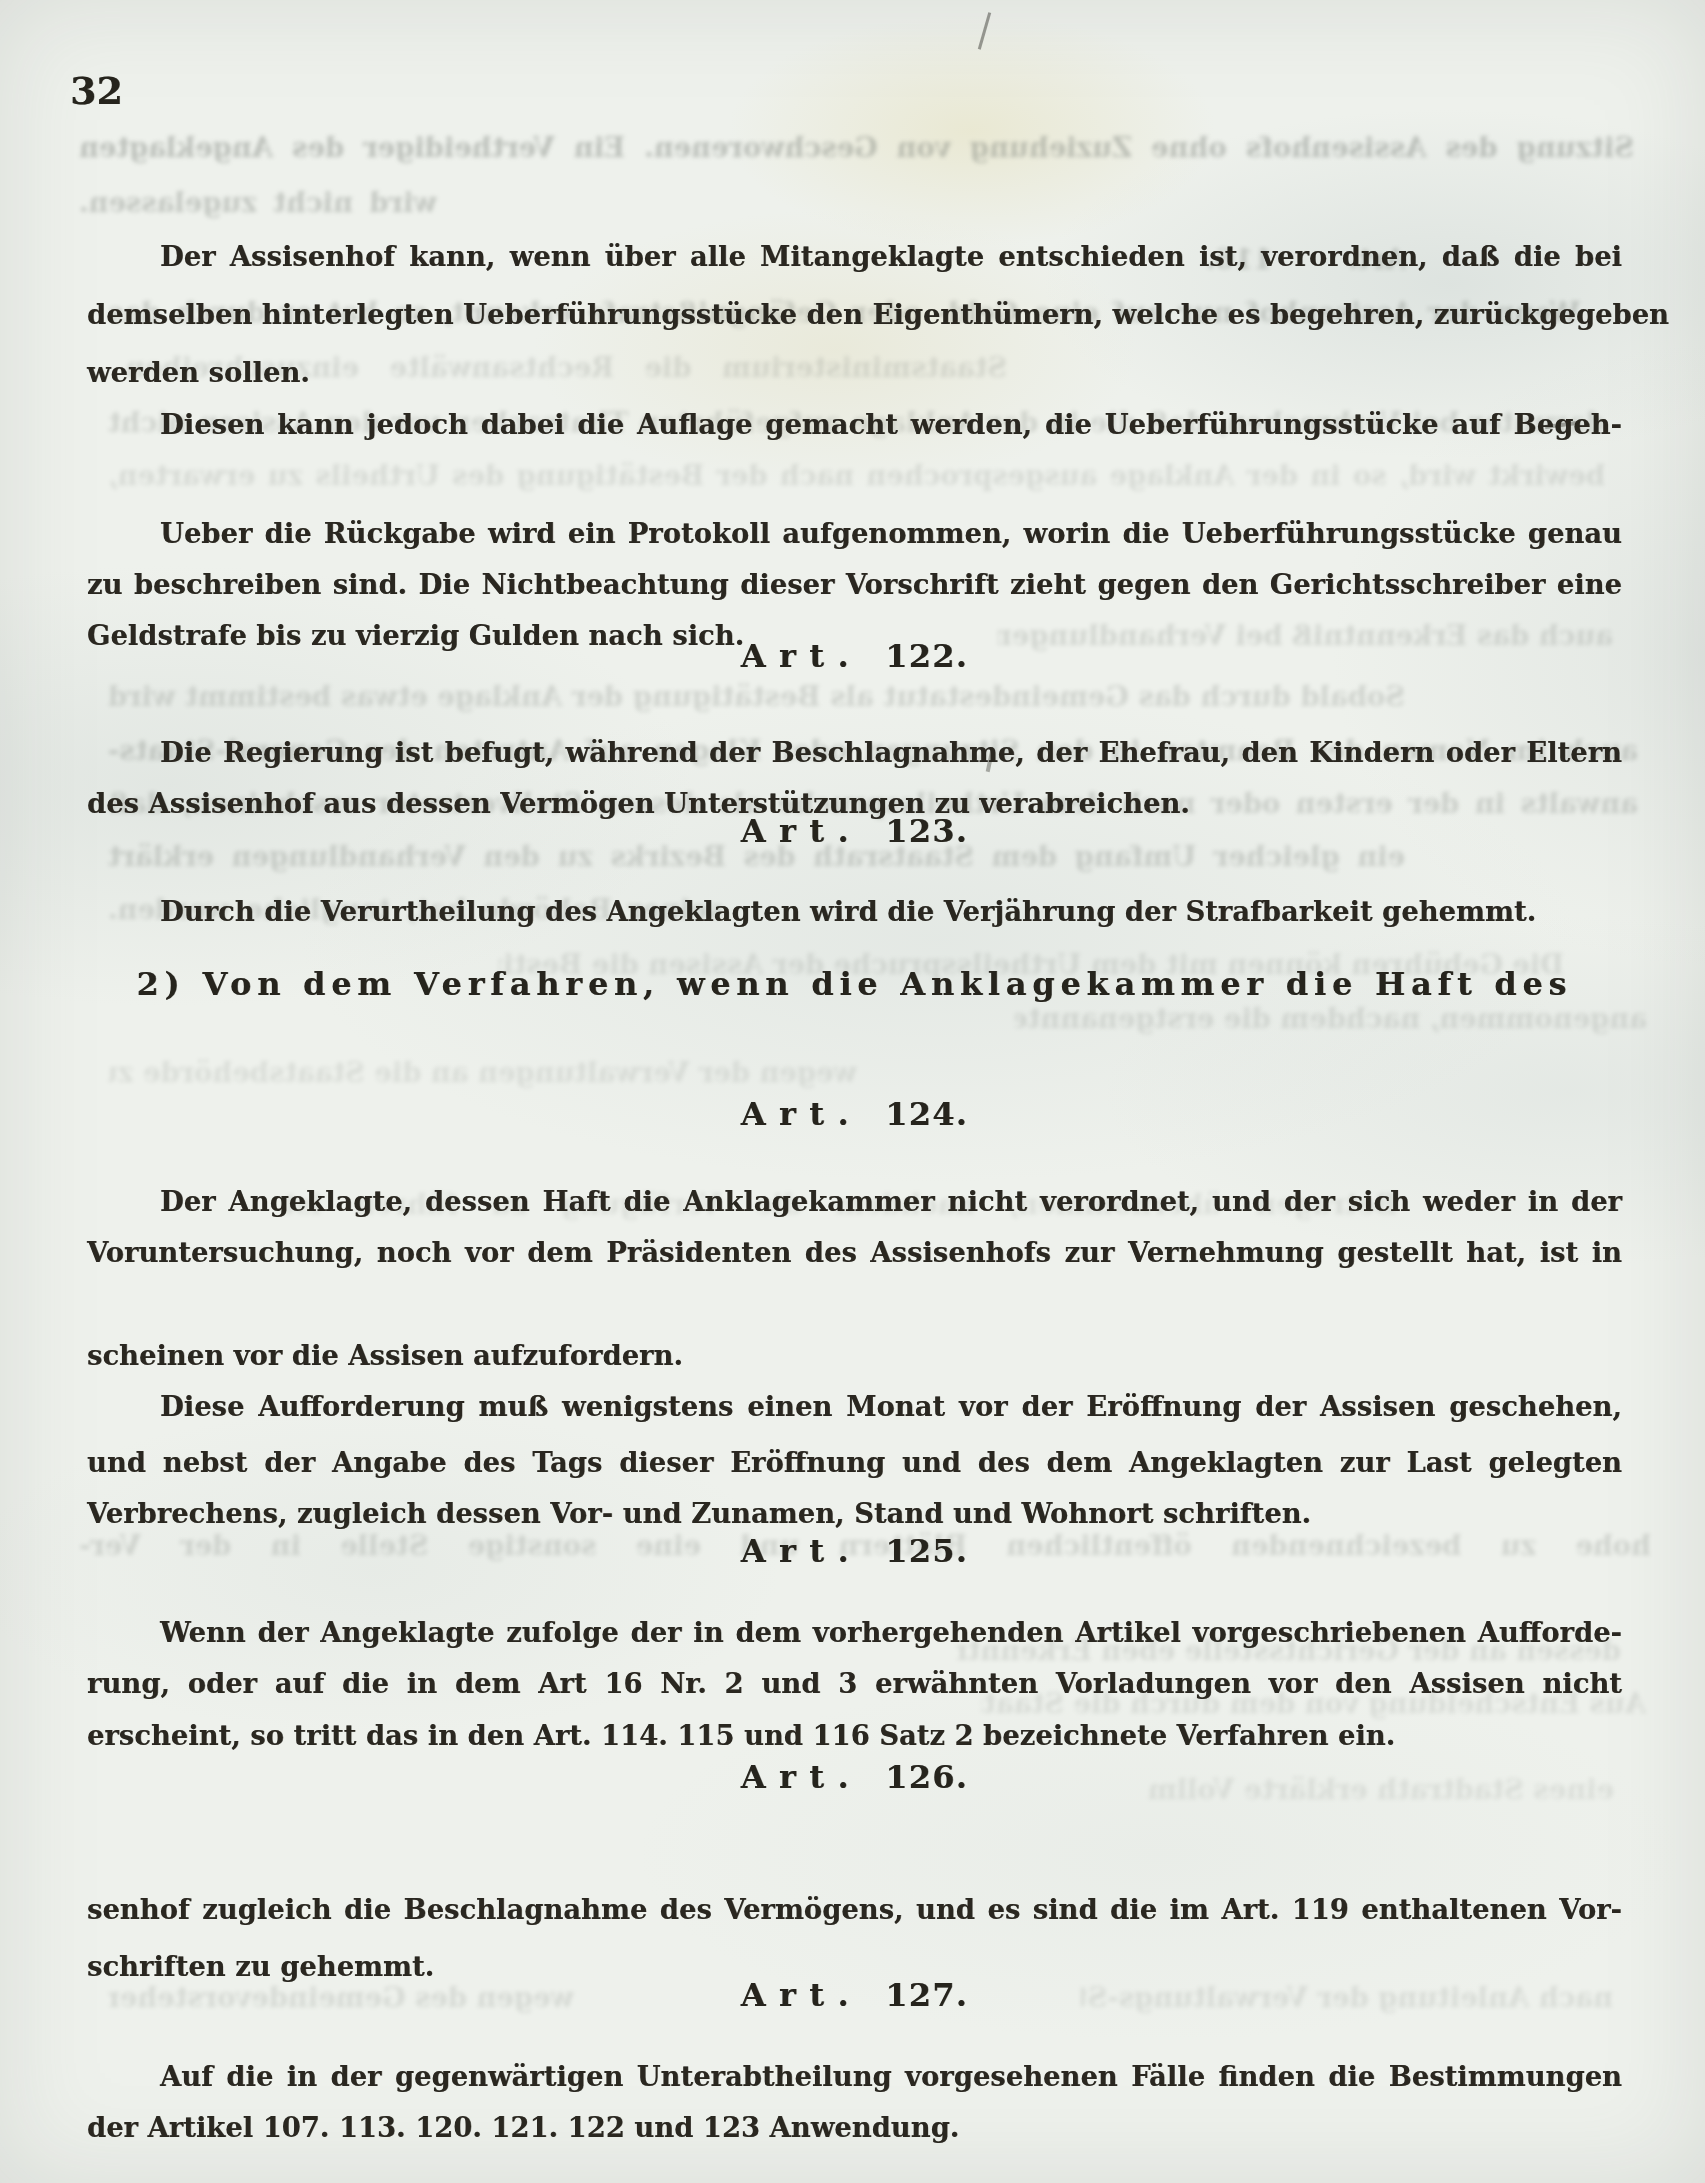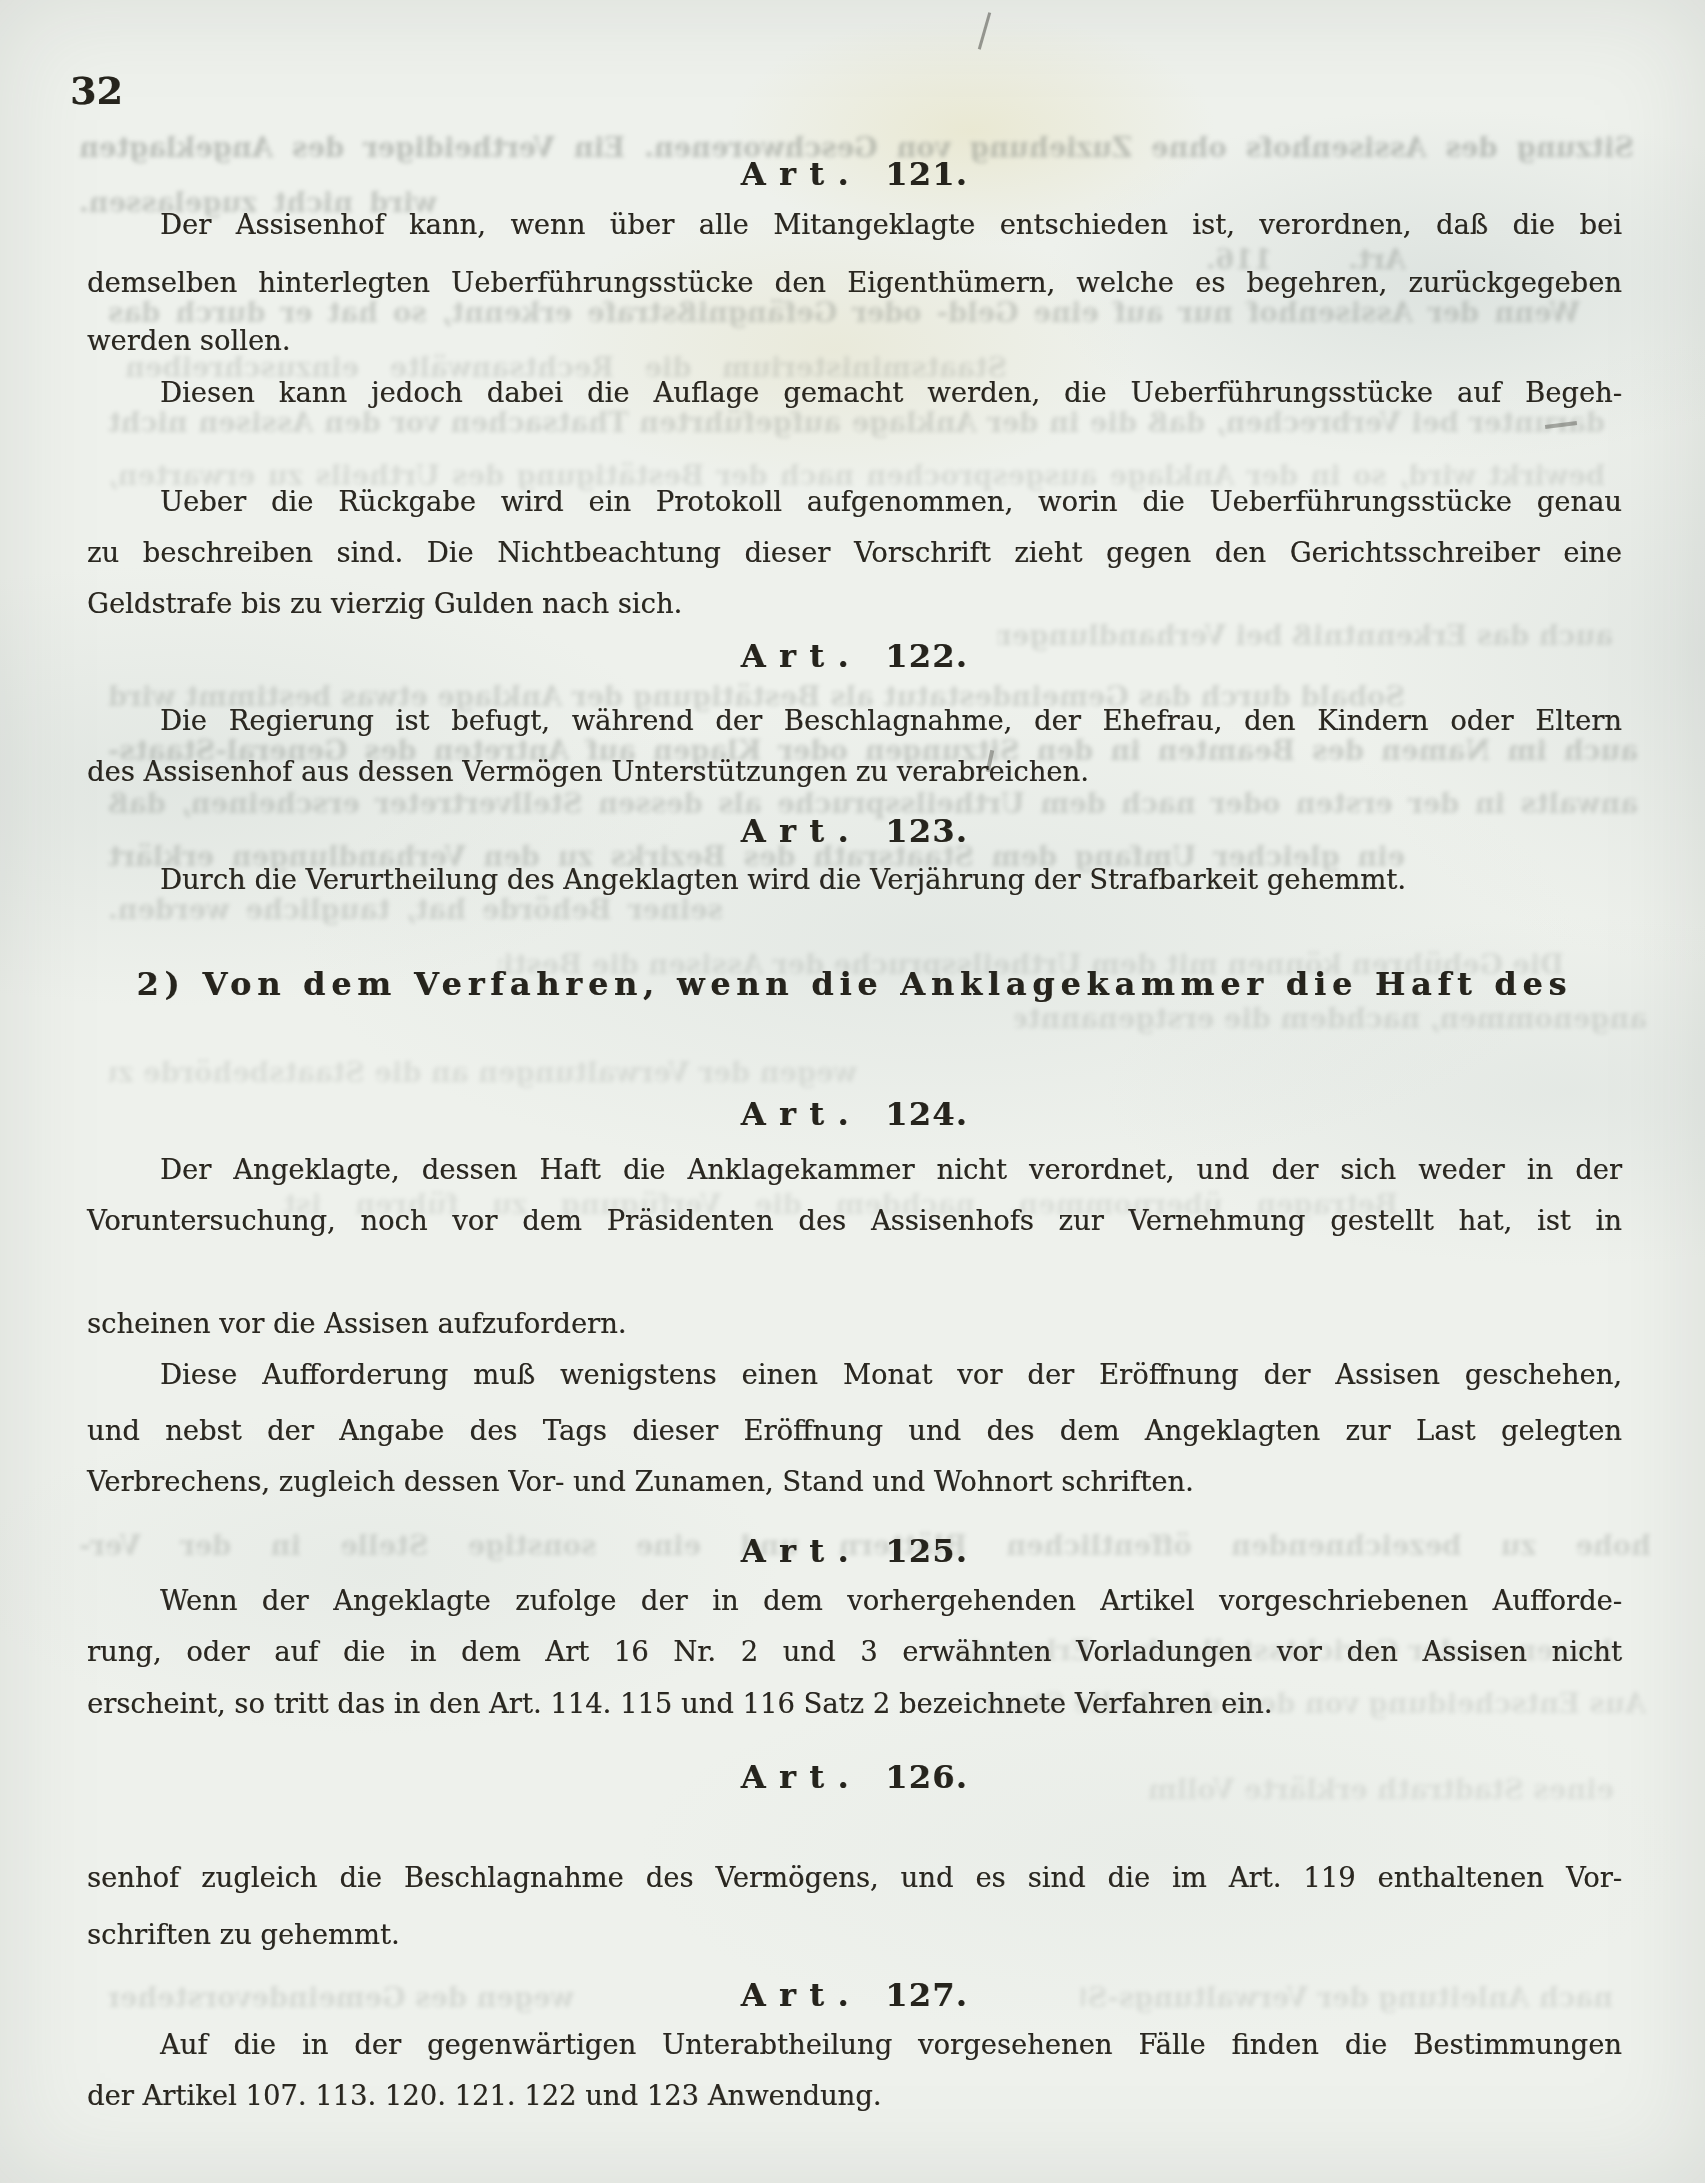--- a/index.html
+++ b/index.html
@@ -22,25 +22,25 @@
     font-family:"DejaVu Serif","Liberation Serif",serif;
   }
   .pageno{
     position:absolute;top:68px;left:70px;
     font-size:38px;font-weight:bold;color:#26241d;
     text-shadow:0.5px 0 0 rgba(38,36,29,.55);
   }
   
   .ln{
     position:absolute;left:87px;right:83px;
-    font-size:27.4px;font-weight:normal;line-height:1.25;
+    font-size:27.4px;font-weight:bold;line-height:1.25;
     color:#2a2720;
     text-shadow:0.4px 0 0 rgba(42,39,32,.5);
     text-align:justify;text-align-last:justify;
-    white-space:nowrap;overflow:visible;
+    white-space:nowrap;overflow:visible;margin-top:31px;
   }
   .ind{text-indent:73px;}
   .last{text-align-last:left;white-space:normal;}
   
   .art{
     position:absolute;left:87px;right:83px;
     text-align:center;font-size:32px;font-weight:bold;color:#26241d;
     text-shadow:0.5px 0 0 rgba(38,36,29,.5);
   }
   .alabel{letter-spacing:.42em;}
@@ -91,23 +91,20 @@
   <div class="ghost" style="top:1773px;left:1148px;width:466px;opacity:.15">eines Stadtrath erklärte Vollmacht hätte.</div>
   <div class="ghost" style="top:1981px;left:108px;width:466px;opacity:.19">wegen des Gemeindevorsteher sehr Justiz-</div>
   <div class="ghost" style="top:1981px;left:1081px;width:532px;opacity:.17">nach Anleitung der Verwaltungs-Stadtgerichte</div>
 
   <div class="speck" style="top:11.6px;left:983px;width:3.3px;height:38px;transform:rotate(16deg);opacity:.55"></div>
   <div class="speck" style="top:423px;left:1545px;width:32px;height:4.2px;transform:rotate(-7deg);opacity:.45"></div>
   <div class="speck" style="top:750px;left:988px;width:4.2px;height:21.6px;transform:rotate(12deg);opacity:.45"></div>
 
   <div class="pageno">32</div>
 
-  <div class="art" style="top:155px">
-    <span class="alabel">Art.</span><span class="anum">121.</span>
-  </div>
   <div class="ln ind" style="top:208px">Der Assisenhof kann, wenn über alle Mitangeklagte entschieden ist, verordnen, daß die bei</div>
   <div class="ln" style="top:266px">demselben hinterlegten Ueberführungsstücke den Eigenthümern, welche es begehren, zurückgegeben</div>
   <div class="ln last" style="top:324px">werden sollen.</div>
   <div class="ln ind" style="top:376px">Diesen kann jedoch dabei die Auflage gemacht werden, die Ueberführungsstücke auf Begeh-</div>
   <div class="ln ind" style="top:485px">Ueber die Rückgabe wird ein Protokoll aufgenommen, worin die Ueberführungsstücke genau</div>
   <div class="ln" style="top:536px">zu beschreiben sind.  Die Nichtbeachtung dieser Vorschrift zieht gegen den Gerichtsschreiber eine</div>
   <div class="ln last" style="top:587px">Geldstrafe bis zu vierzig Gulden nach sich.</div>
 
   <div class="art" style="top:637px">
     <span class="alabel">Art.</span><span class="anum">122.</span>

